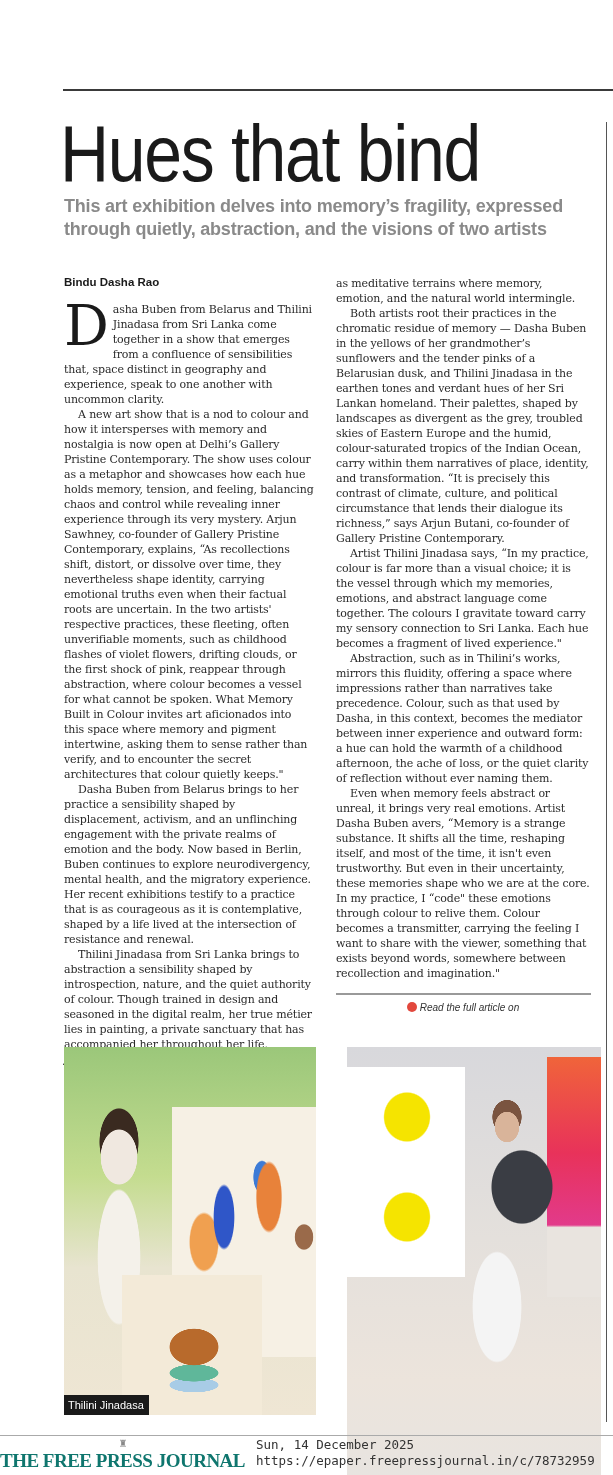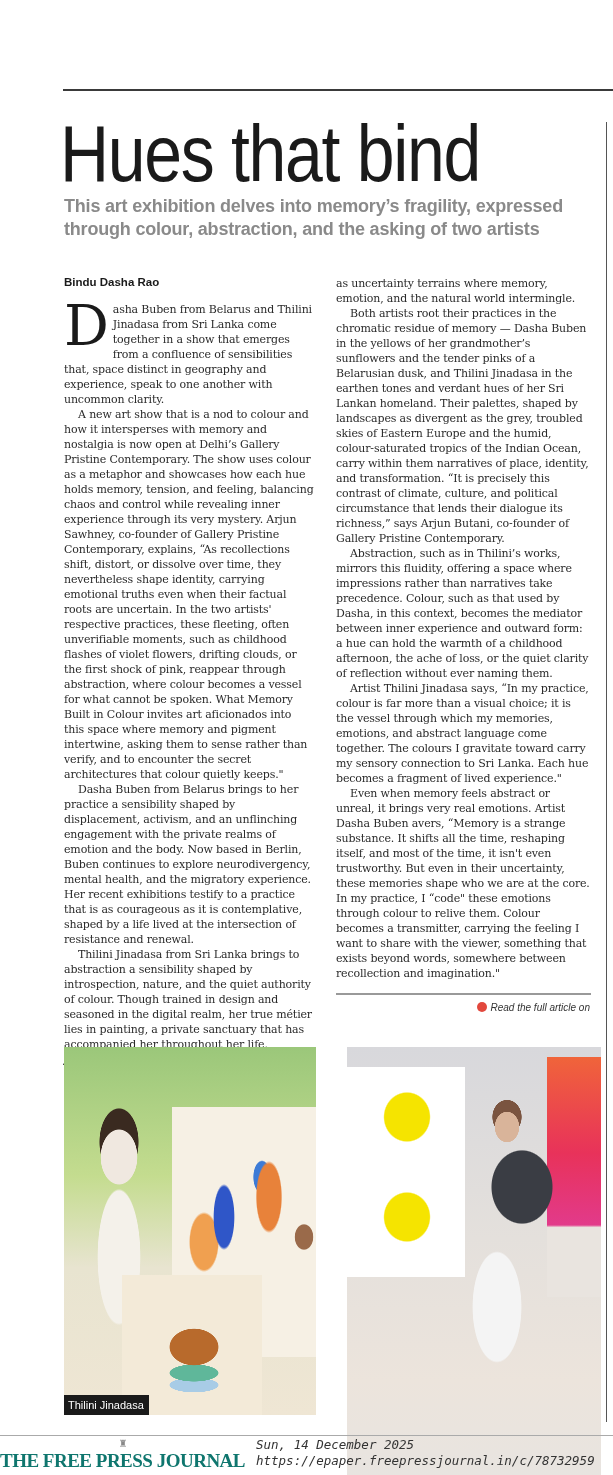--- a/index.html
+++ b/index.html
@@ -34,21 +34,21 @@
     .col-right { left: 336px; top: 276px; width: 255px; }
     .col p { text-indent: 14px; }
     .col p.noindent { text-indent: 0; }
     .dropcap {
       float: left; font-size: 56px; line-height: 44px; margin: 2px 4px 0 0;
       font-family: "DejaVu Serif", serif; color: #1a1a1a;
     }
 
     .article-rule { position: absolute; left: 336px; top: 993px; width: 255px; height: 2px; background: #999; }
     .read-more {
-      position: absolute; left: 336px; top: 1000px; width: 254px; text-align: right;
+      position: absolute; left: 336px; top: 1000px; width: 254px; text-align: center;
       font-family: "Liberation Sans", sans-serif; font-style: italic; font-size: 10px; line-height: 16px; color: #333;
     }
     .read-icon {
       display: inline-block; width: 10px; height: 10px; border-radius: 50%;
       background: #e2483d; vertical-align: -1px; margin-right: 3px;
     }
 
     .photo { position: absolute; overflow: hidden; }
     .photo-left { left: 64px; top: 1047px; width: 252px; height: 368px;
       background:
@@ -92,45 +92,45 @@
       font-family: "Liberation Serif", serif; font-weight: 700; font-size: 19px; line-height: 20px;
       color: #0f766e; letter-spacing: -0.5px; white-space: nowrap;
     }
     .masthead-emblem {
       position: absolute; left: 116px; top: 1438px; width: 14px; height: 11px;
       color: #888; font-size: 10px; line-height: 11px; text-align: center;
     }
     .footer-date, .footer-url {
       position: absolute; left: 256px; font-family: "DejaVu Sans Mono", monospace; font-size: 12.5px; color: #333; white-space: nowrap;
     }
-    .footer-date { top: 1437px; font-style: italic; }
-    .footer-url { top: 1453px; font-style: italic; }
+    .footer-date { top: 1437px; }
+    .footer-url { top: 1453px; }
   </style>
 </head>
 <body>
 
 <div class="top-rule"></div>
 <div class="side-rule"></div>
 
 <h1 class="headline">Hues that bind</h1>
-<div class="standfirst">This art exhibition delves into memory’s fragility, expressed through colour, abstraction, and the asking of two artists</div>
+<div class="standfirst">This art exhibition delves into memory’s fragility, expressed through quietly, abstraction, and the visions of two artists</div>
 <div class="byline">Bindu Dasha Rao</div>
 
 <div class="col col-left">
   <p class="noindent"><span class="dropcap">D</span><span>asha Buben from Belarus and Thilini Jinadasa from Sri Lanka come together in a show that emerges from a confluence of sensibilities that, space distinct in geography and experience, speak to one another with uncommon clarity.</span></p>
   <p>A new art show that is a nod to colour and how it intersperses with memory and nostalgia is now open at Delhi’s Gallery Pristine Contemporary. The show uses colour as a metaphor and showcases how each hue holds memory, tension, and feeling, balancing chaos and control while revealing inner experience through its very mystery. Arjun Sawhney, co-founder of Gallery Pristine Contemporary, explains, “As recollections shift, distort, or dissolve over time, they nevertheless shape identity, carrying emotional truths even when their factual roots are uncertain. In the two artists' respective practices, these fleeting, often unverifiable moments, such as childhood flashes of violet flowers, drifting clouds, or the first shock of pink, reappear through abstraction, where colour becomes a vessel for what cannot be spoken. What Memory Built in Colour invites art aficionados into this space where memory and pigment intertwine, asking them to sense rather than verify, and to encounter the secret architectures that colour quietly keeps."</p>
   <p>Dasha Buben from Belarus brings to her practice a sensibility shaped by displacement, activism, and an unflinching engagement with the private realms of emotion and the body. Now based in Berlin, Buben continues to explore neurodivergency, mental health, and the migratory experience. Her recent exhibitions testify to a practice that is as courageous as it is contemplative, shaped by a life lived at the intersection of resistance and renewal.</p>
   <p>Thilini Jinadasa from Sri Lanka brings to abstraction a sensibility shaped by introspection, nature, and the quiet authority of colour. Though trained in design and seasoned in the digital realm, her true métier lies in painting, a private sanctuary that has accompanied her throughout her life. Jinadasa’s works unfold</p>
 </div>
 
 <div class="col col-right">
-  <p class="noindent">as uncertainty terrains where memory, emotion, and the natural world intermingle.</p>
+  <p class="noindent">as meditative terrains where memory, emotion, and the natural world intermingle.</p>
   <p>Both artists root their practices in the chromatic residue of memory — Dasha Buben in the yellows of her grandmother’s sunflowers and the tender pinks of a Belarusian dusk, and Thilini Jinadasa in the earthen tones and verdant hues of her Sri Lankan homeland. Their palettes, shaped by landscapes as divergent as the grey, troubled skies of Eastern Europe and the humid, colour-saturated tropics of the Indian Ocean, carry within them narratives of place, identity, and transformation. “It is precisely this contrast of climate, culture, and political circumstance that lends their dialogue its richness,” says Arjun Butani, co-founder of Gallery Pristine Contemporary.</p>
+  <p>Artist Thilini Jinadasa says, “In my practice, colour is far more than a visual choice; it is the vessel through which my memories, emotions, and abstract language come together. The colours I gravitate toward carry my sensory connection to Sri Lanka. Each hue becomes a fragment of lived experience."</p>
   <p>Abstraction, such as in Thilini’s works, mirrors this fluidity, offering a space where impressions rather than narratives take precedence. Colour, such as that used by Dasha, in this context, becomes the mediator between inner experience and outward form: a hue can hold the warmth of a childhood afternoon, the ache of loss, or the quiet clarity of reflection without ever naming them.</p>
-  <p>Artist Thilini Jinadasa says, “In my practice, colour is far more than a visual choice; it is the vessel through which my memories, emotions, and abstract language come together. The colours I gravitate toward carry my sensory connection to Sri Lanka. Each hue becomes a fragment of lived experience."</p>
   <p>Even when memory feels abstract or unreal, it brings very real emotions. Artist Dasha Buben avers, “Memory is a strange substance. It shifts all the time, reshaping itself, and most of the time, it isn't even trustworthy. But even in their uncertainty, these memories shape who we are at the core. In my practice, I “code" these emotions through colour to relive them. Colour becomes a transmitter, carrying the feeling I want to share with the viewer, something that exists beyond words, somewhere between recollection and imagination."</p>
 </div>
 
 <div class="article-rule"></div>
 <div class="read-more">
   <div><span class="read-icon"></span><span>Read the full article on</span></div>
 </div>
 
 <div class="photo photo-left">
   <div class="caption">Thilini Jinadasa</div>

